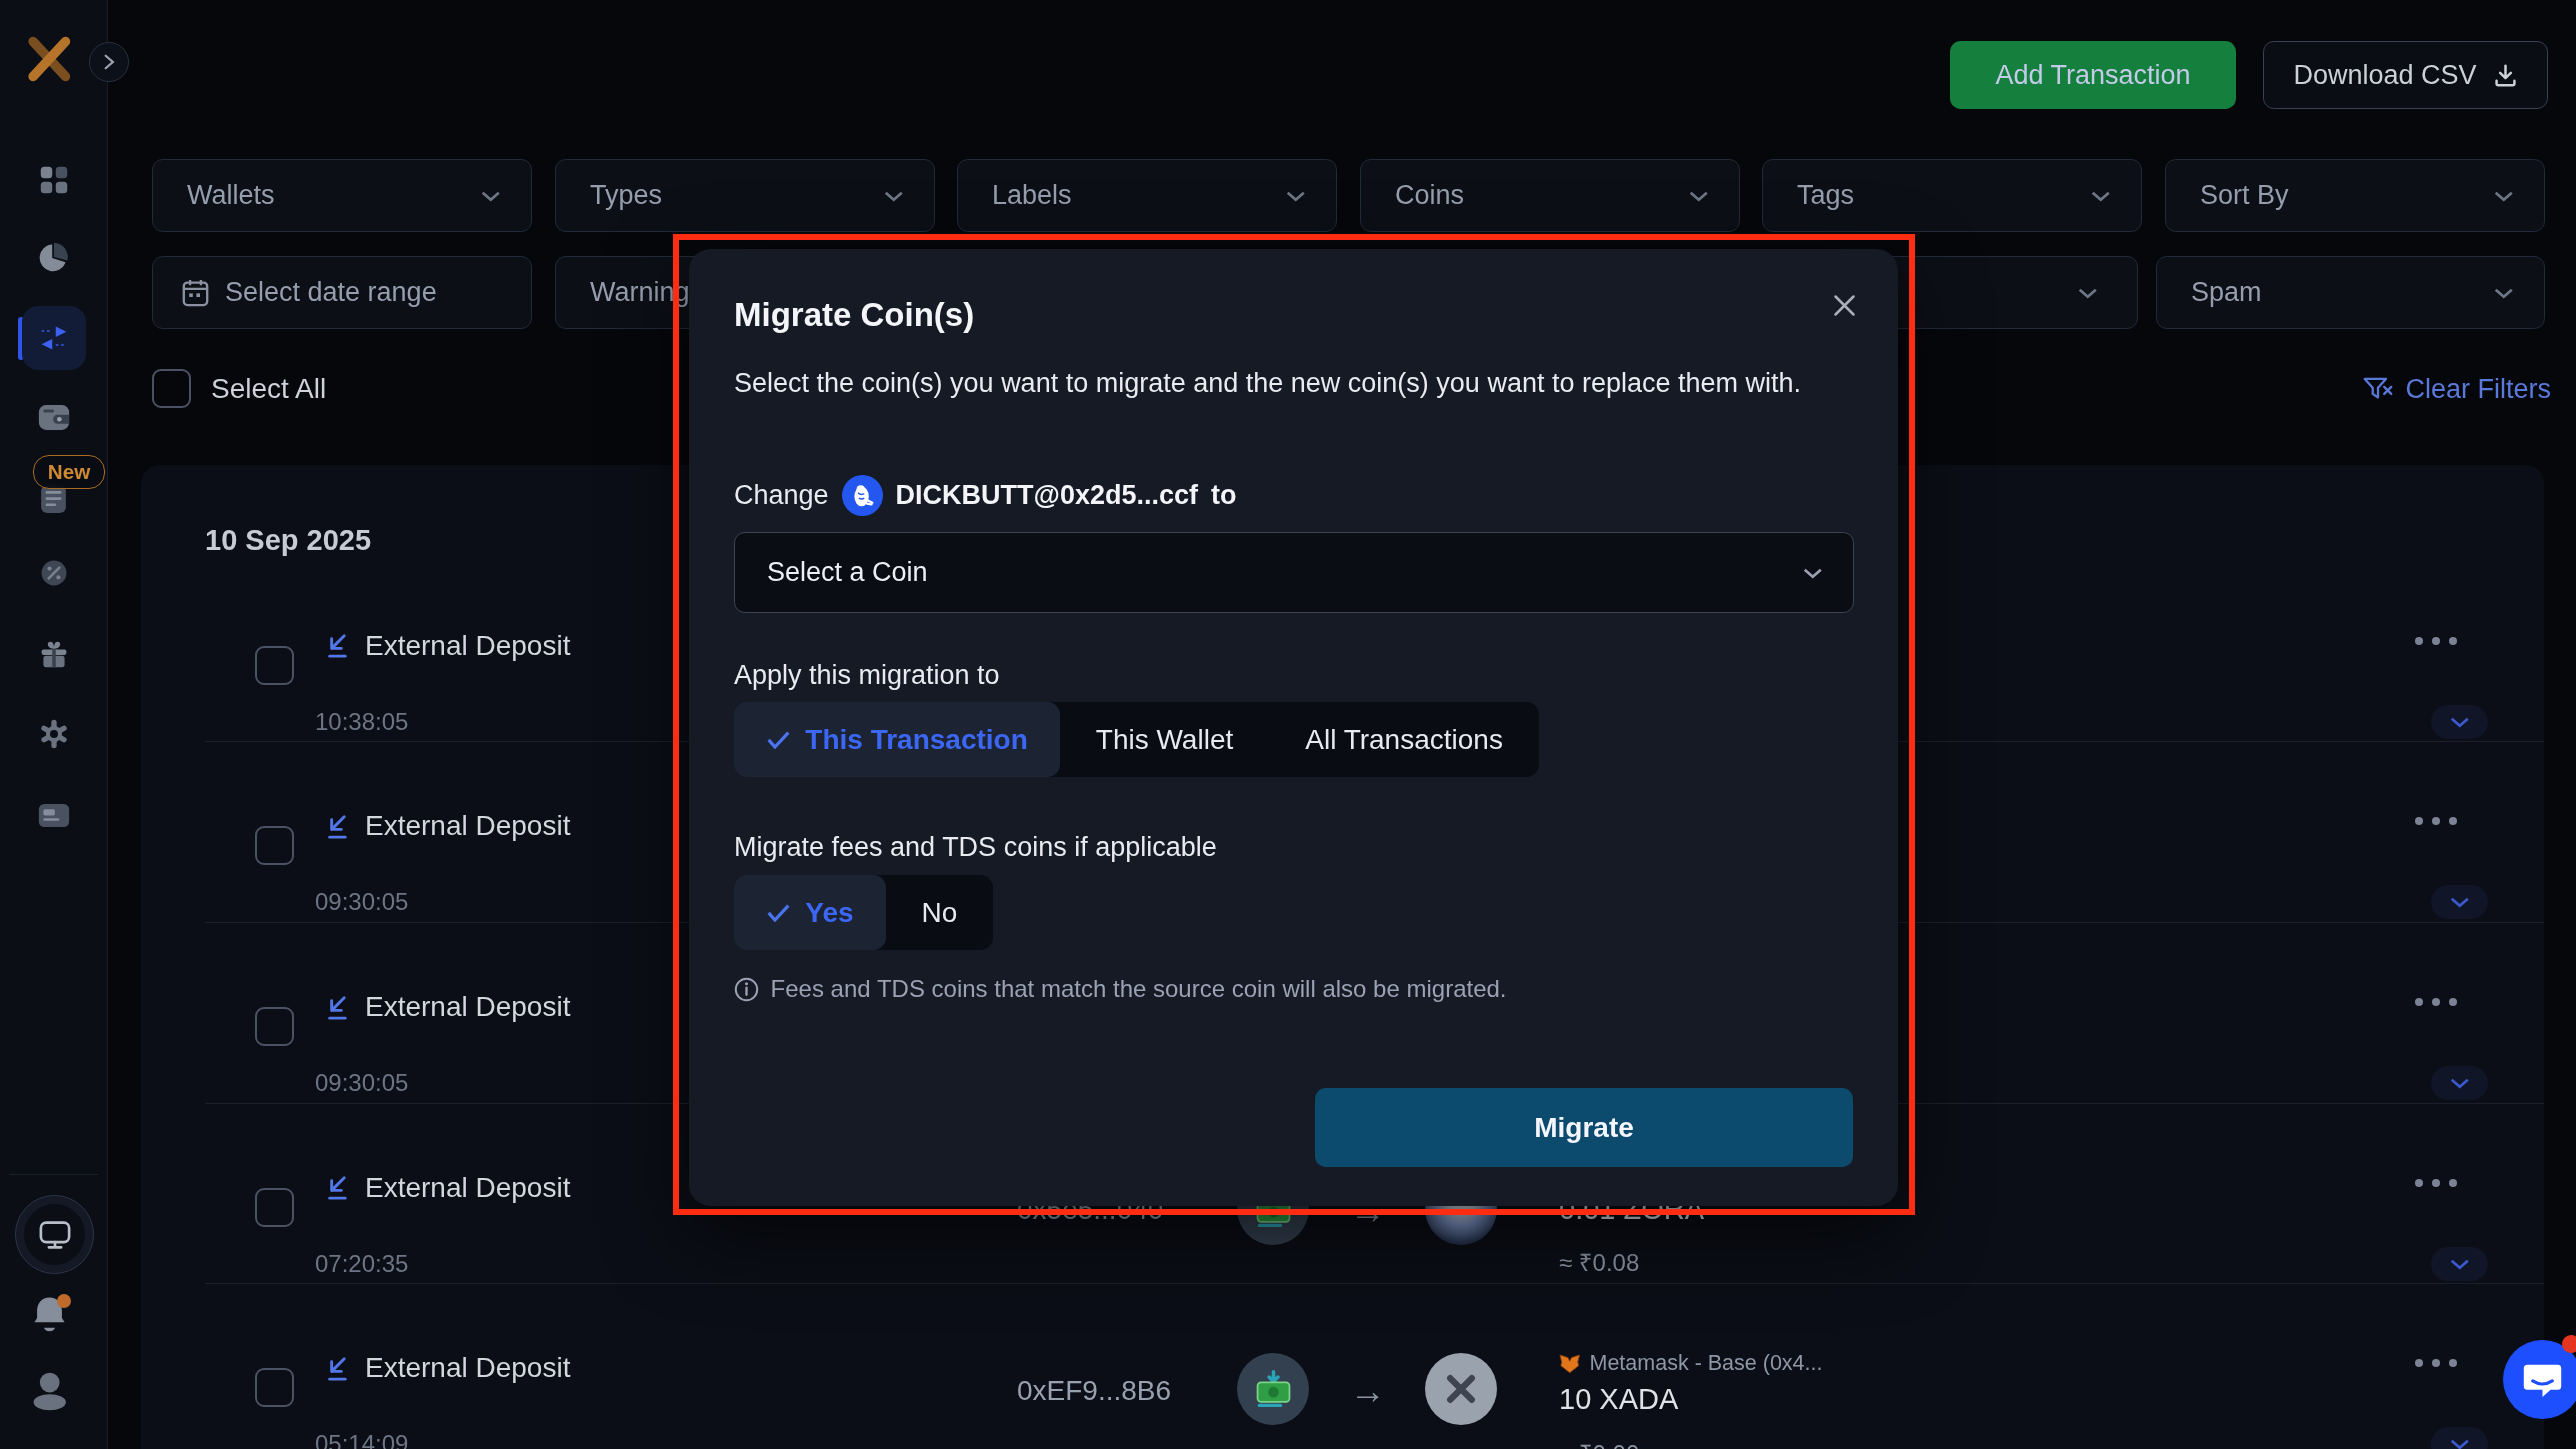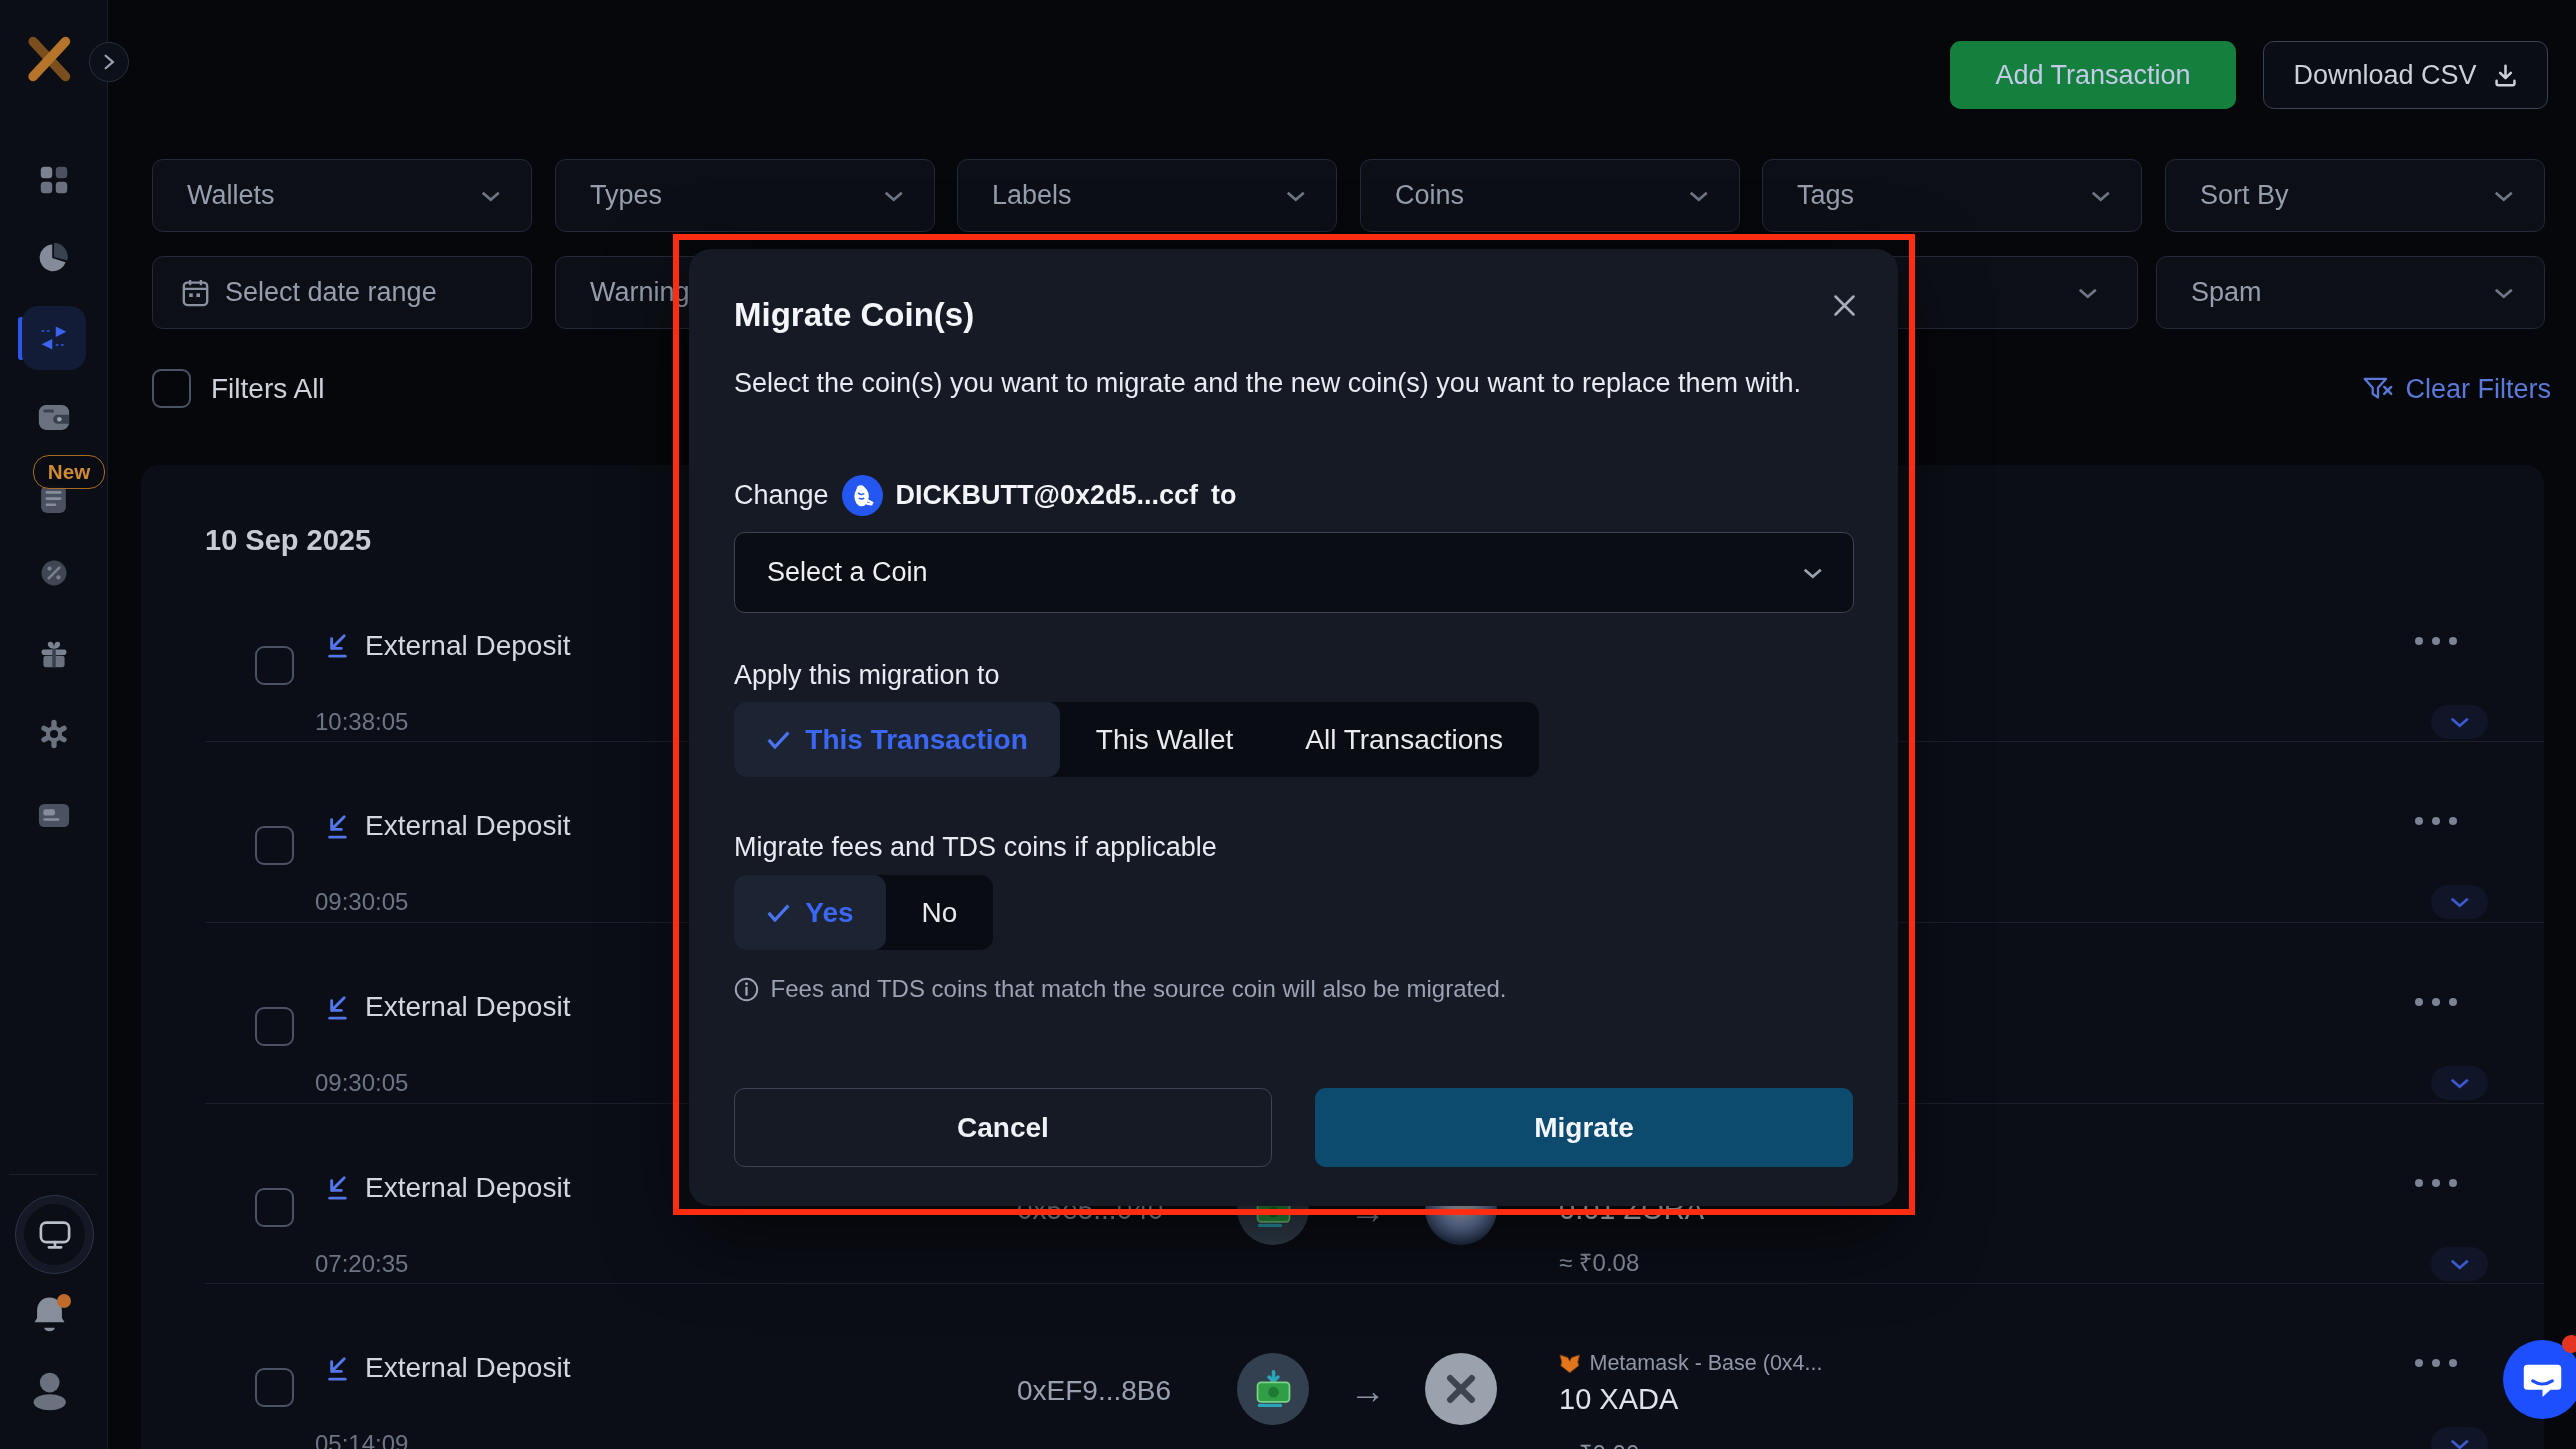--- a/index.html
+++ b/index.html
@@ -272,21 +272,21 @@
       </svg>
   </div>
   <div class="filter" style="left:2156px;top:256px;width:389px">
     <span class="flabel">Spam</span>
     <svg class="chev" viewBox="0 0 24 14">
         <polyline points="3,3 12,11 21,3"></polyline>
       </svg>
   </div>
 
   <div class="select-all-box"></div>
-  <div class="select-all-label">Filters All</div>
+  <div class="select-all-label">Select All</div>
   <div class="clear-filters">
     <svg width="30" height="27" viewBox="0 0 34 30">
       <path d="M2 3 h24 l-9 10 v11 l-6 -4 v-7 z" fill="none" stroke="#5b79d9" stroke-width="2.6" stroke-linejoin="round"></path>
       <path d="M24 12 l8 8 M32 12 l-8 8" stroke="#5b79d9" stroke-width="2.6" stroke-linecap="round"></path>
     </svg>
     <span>Clear Filters</span>
   </div>
 
   <div class="txn-card">
     <div class="date-header">10 Sep 2025</div>
@@ -493,21 +493,20 @@
 
     <div class="info-line">
       <svg width="25" height="25" viewBox="0 0 28 28">
         <circle cx="14" cy="14" r="12" fill="none" stroke="#9aa2b3" stroke-width="2.2"></circle>
         <path d="M14 12 v8" stroke="#9aa2b3" stroke-width="2.6" stroke-linecap="round"></path>
         <circle cx="14" cy="7.5" r="1.7" fill="#9aa2b3"></circle>
       </svg>
       <span>Fees and TDS coins that match the source coin will also be migrated.</span>
     </div>
 
-    <div class="modal-btn btn-cancel">Cancel</div>
     <div class="modal-btn btn-migrate">Migrate</div>
   </div>
 
   <div class="red-rect"></div>
 
   <div class="intercom">
     <svg width="41" height="38" viewBox="0 0 46 42">
       <path d="M6 4 h34 a4 4 0 0 1 4 4 v20 a4 4 0 0 1 -4 4 h-8 l-9 8 v-8 h-17 a4 4 0 0 1 -4 -4 v-20 a4 4 0 0 1 4 -4 z" fill="#ffffff"></path>
       <path d="M12 22 q11 7 22 0" stroke="#1e4fff" stroke-width="3.4" fill="none" stroke-linecap="round"></path>
     </svg>

